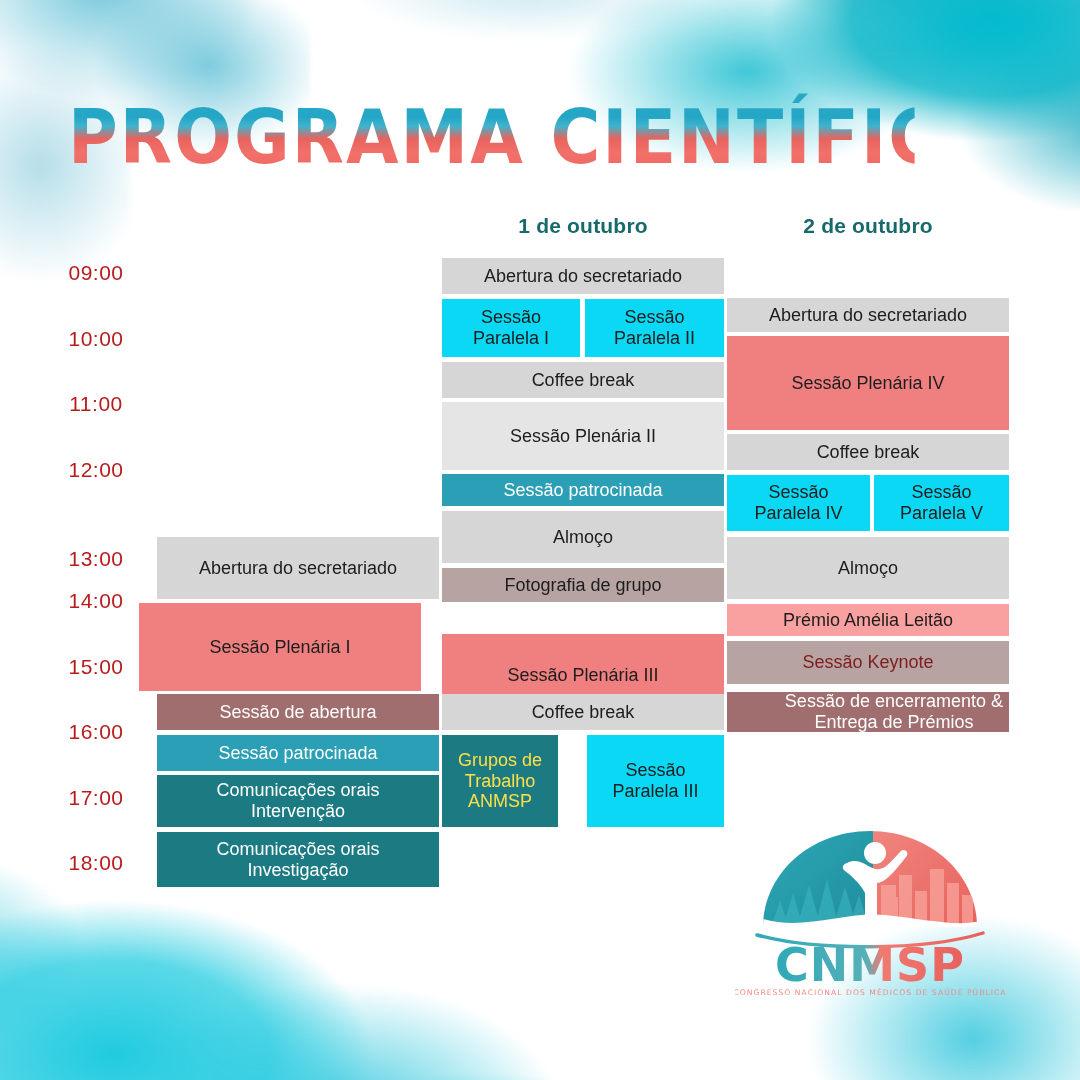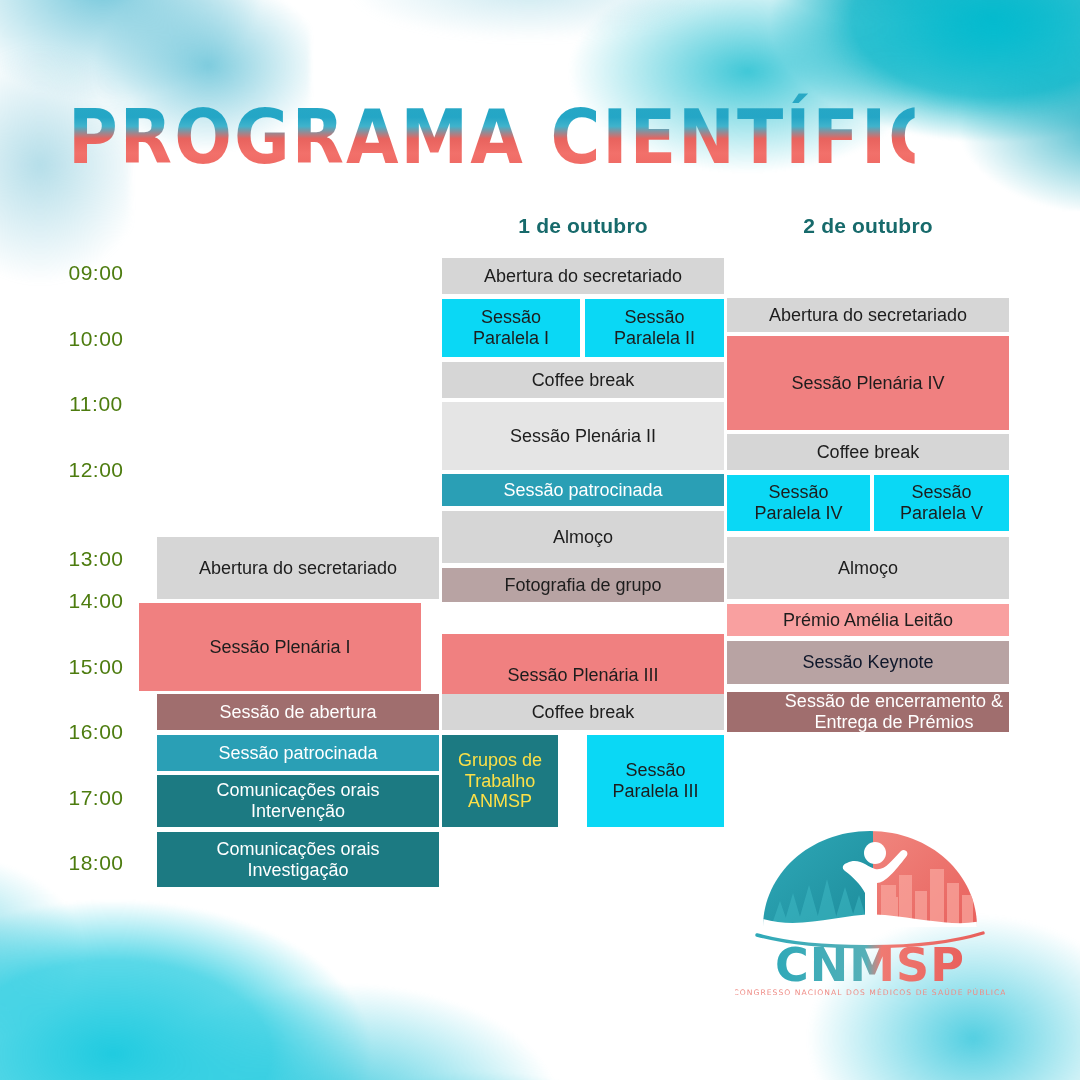--- a/index.html
+++ b/index.html
@@ -97,21 +97,21 @@
   }
   #day-header-0{left:157px;top:214px;width:282px;}
   #day-header-1{left:442px;top:214px;width:282px;}
   #day-header-2{left:727px;top:214px;width:282px;}
 
   .time-label{
     position:absolute;
     left:46px;width:100px;
     text-align:center;
     font-size:21px;
-    color:#4d7c0f;
+    color:#b91c1c;
     letter-spacing:.5px;
   }
 
   .block{
     position:absolute;
     box-sizing:border-box;
     display:flex;
     align-items:center;
     justify-content:center;
     text-align:center;
@@ -225,21 +225,21 @@
       </div>
       <div class="block" style="left: 874px; top: 475px; width: 135px; height: 56px; background: rgb(10, 216, 245); color: rgb(29, 29, 29);">
         <span>Sessão<br>Paralela V</span>
       </div>
       <div class="block" style="left: 727px; top: 537px; width: 282px; height: 62px; background: rgb(214, 214, 214); color: rgb(29, 29, 29);">
         <span>Almoço</span>
       </div>
       <div class="block" style="left: 727px; top: 604px; width: 282px; height: 32px; background: rgb(249, 160, 160); color: rgb(29, 29, 29);">
         <span>Prémio Amélia Leitão</span>
       </div>
-      <div class="block" style="left: 727px; top: 641px; width: 282px; height: 43px; background: rgb(184, 163, 163); color: #0f172a;">
+      <div class="block" style="left: 727px; top: 641px; width: 282px; height: 43px; background: rgb(184, 163, 163); color: #7f1d1d;">
         <span>Sessão Keynote</span>
       </div>
       <div class="block" style="left: 727px; top: 692px; width: 282px; height: 40px; background: rgb(160, 110, 110); color: rgb(255, 255, 255); justify-content: flex-end;">
         <span>Sessão de encerramento &amp;<br>Entrega de Prémios</span>
       </div>
     </div>
 </div>
 
 <div id="logo">
   <svg viewBox="0 0 270 180" xmlns="http://www.w3.org/2000/svg" aria-hidden="true">

